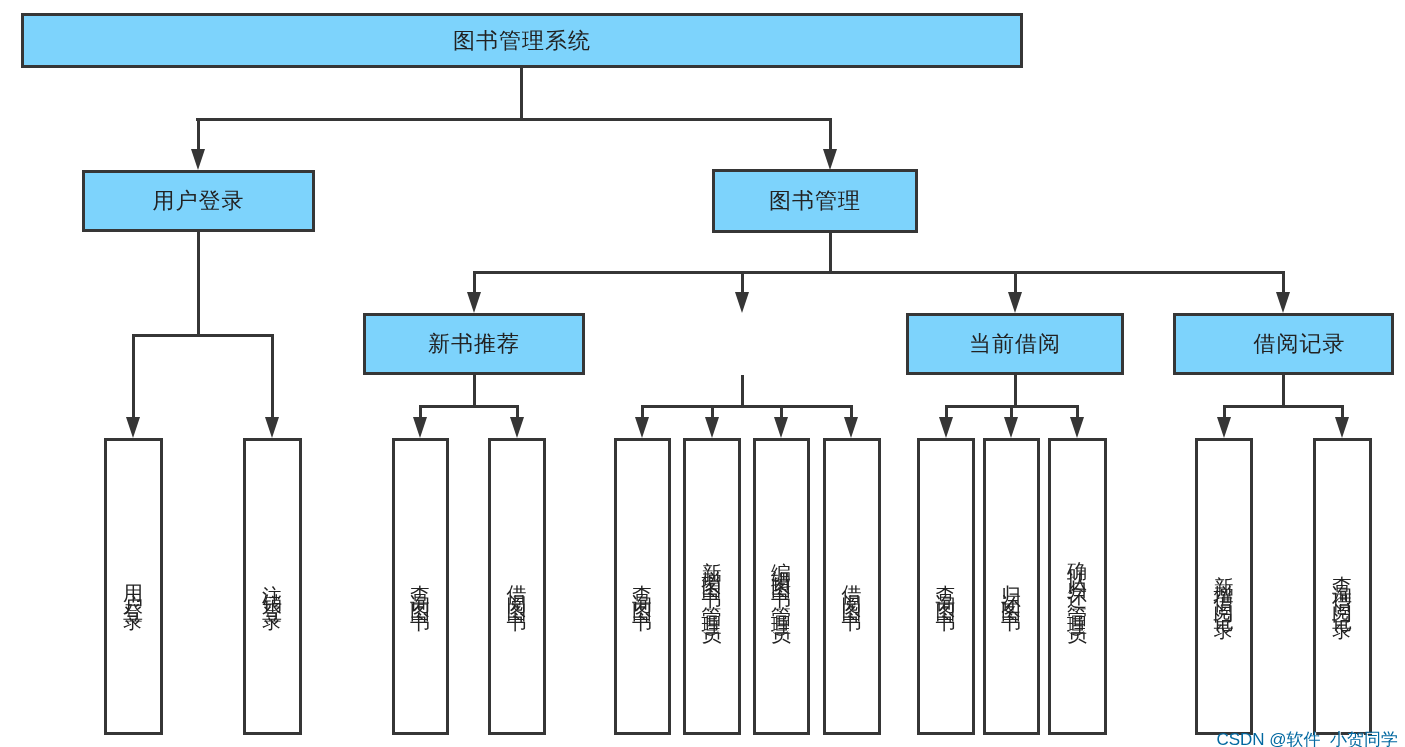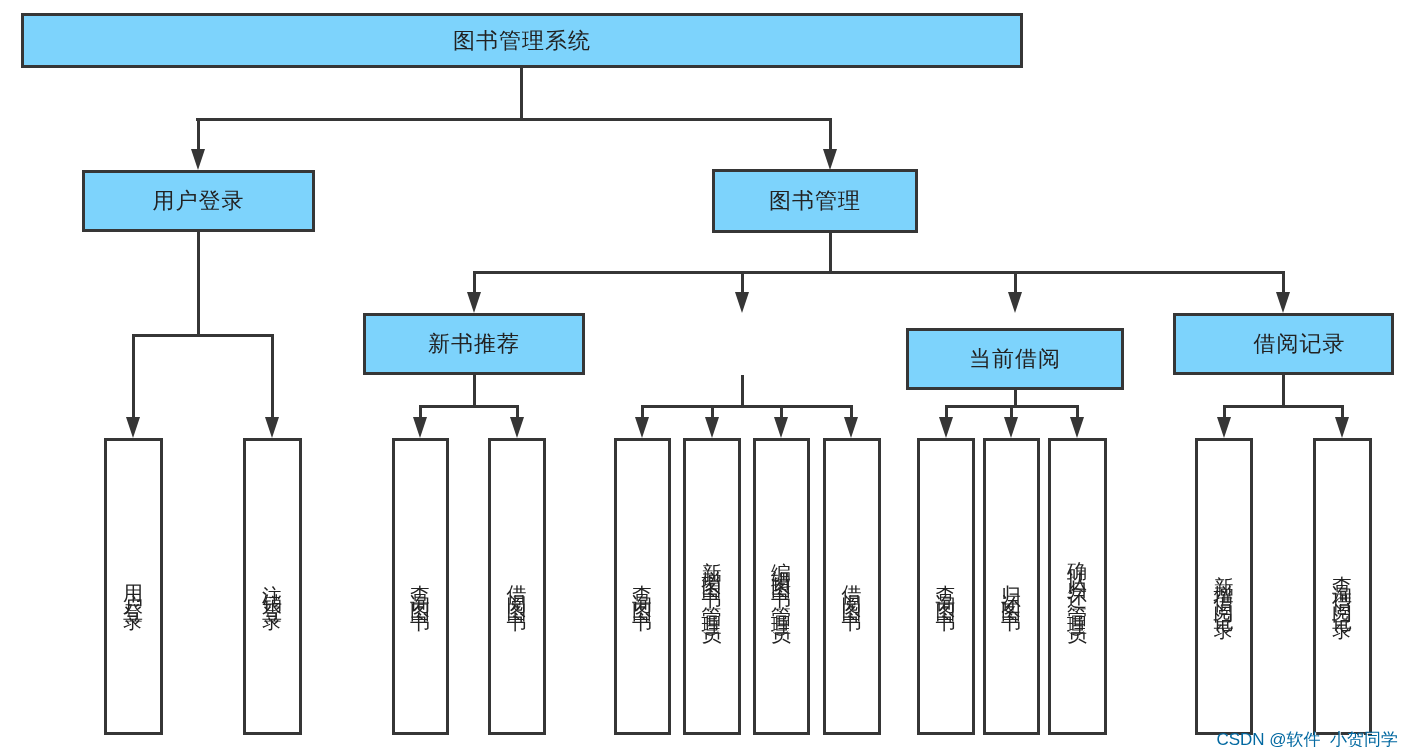--- a/index.html
+++ b/index.html
@@ -105,21 +105,21 @@
   <div class="node" style="left:82px;top:170px;width:233px;height:62px;">
     <span class="lbl">用户登录</span>
   </div>
   <div class="node" style="left:712px;top:169px;width:206px;height:64px;">
     <span class="lbl">图书管理</span>
   </div>
 
   <div class="node" style="left:363px;top:313px;width:222px;height:62px;">
     <span class="lbl">新书推荐</span>
   </div>
-  <div class="node" style="left:906px;top:328px;width:218px;height:62px;">
+  <div class="node" style="left:906px;top:313px;width:218px;height:62px;">
     <span class="lbl">当前借阅</span>
   </div>
   <div class="node" style="left:1173px;top:313px;width:221px;height:62px;padding-left:32px;">
     <span class="lbl">借阅记录</span>
   </div>
 
   <div class="leaf" style="left:104px;width:59px;">
     <span class="vlbl">用户登录</span>
   </div>
   <div class="leaf" style="left:243px;width:59px;">

